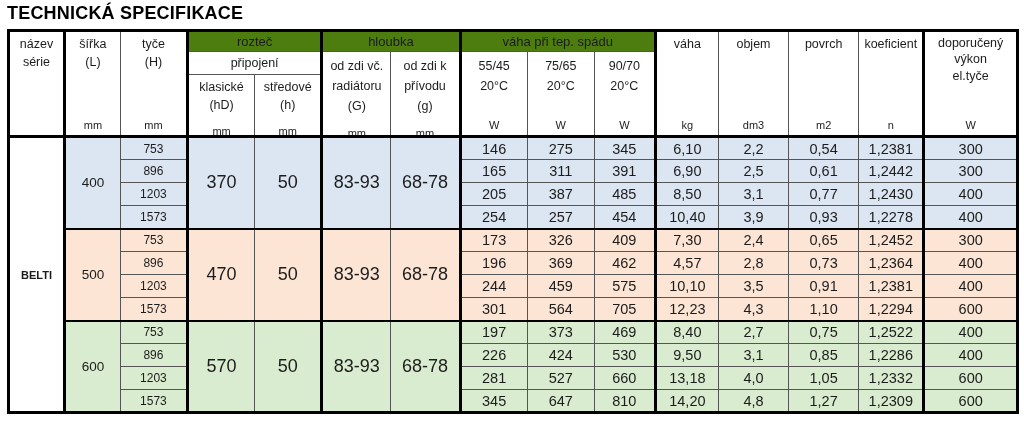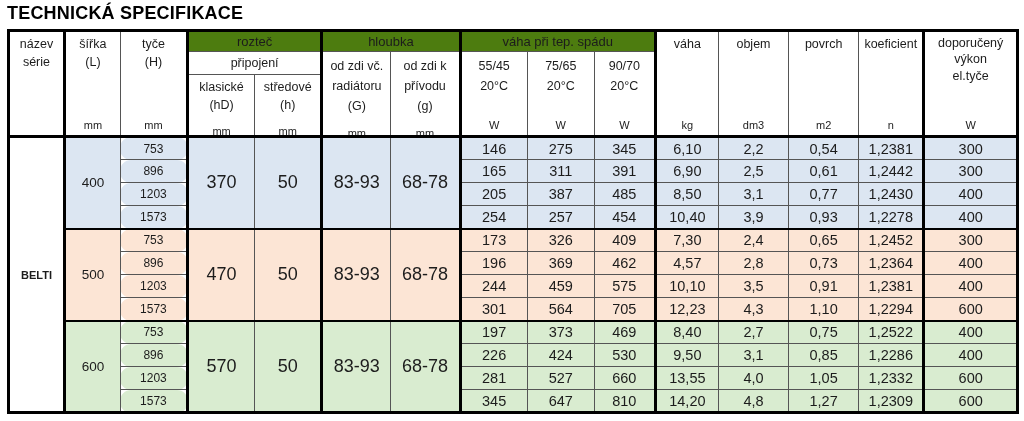--- a/index.html
+++ b/index.html
@@ -44,21 +44,21 @@
   .hc-r3{height:60px;}
   .hl{font-size:12.5px;line-height:1.45;}
   .hl.roomy{line-height:1.6;}
   .hl.tight{line-height:1.3;}
   .hu{font-size:11px;line-height:1;margin-top:12px;}
   
   tbody tr{height:23px;}
   td.data{font-size:14.5px;}
   td.big{font-size:18px;}
   td.cw{font-size:13.5px;}
-  td.ch{font-size:12px;border-radius:11px;}
+  td.ch{font-size:12px;}
   td.serie{font-size:11px;font-weight:bold;background:#ffffff !important;}
   .g0 td{background:var(--group-blue);}
   .g1 td{background:var(--group-peach);}
   .g2 td{background:var(--group-green);}
 </style>
 </head>
 <body>
 
 <div class="title">TECHNICKÁ SPECIFIKACE</div>
 
@@ -354,21 +354,21 @@
       <td class="data">3,1</td>
       <td class="data">0,85</td>
       <td class="data bR">1,2286</td>
       <td class="data">400</td>
     </tr>
     <tr class="g2">
       <td class="ch bR">1203</td>
       <td class="data">281</td>
       <td class="data">527</td>
       <td class="data bR">660</td>
-      <td class="data">13,55</td>
+      <td class="data">13,18</td>
       <td class="data">4,0</td>
       <td class="data">1,05</td>
       <td class="data bR">1,2332</td>
       <td class="data">600</td>
     </tr>
     <tr class="g2">
       <td class="ch bR">1573</td>
       <td class="data">345</td>
       <td class="data">647</td>
       <td class="data bR">810</td>

